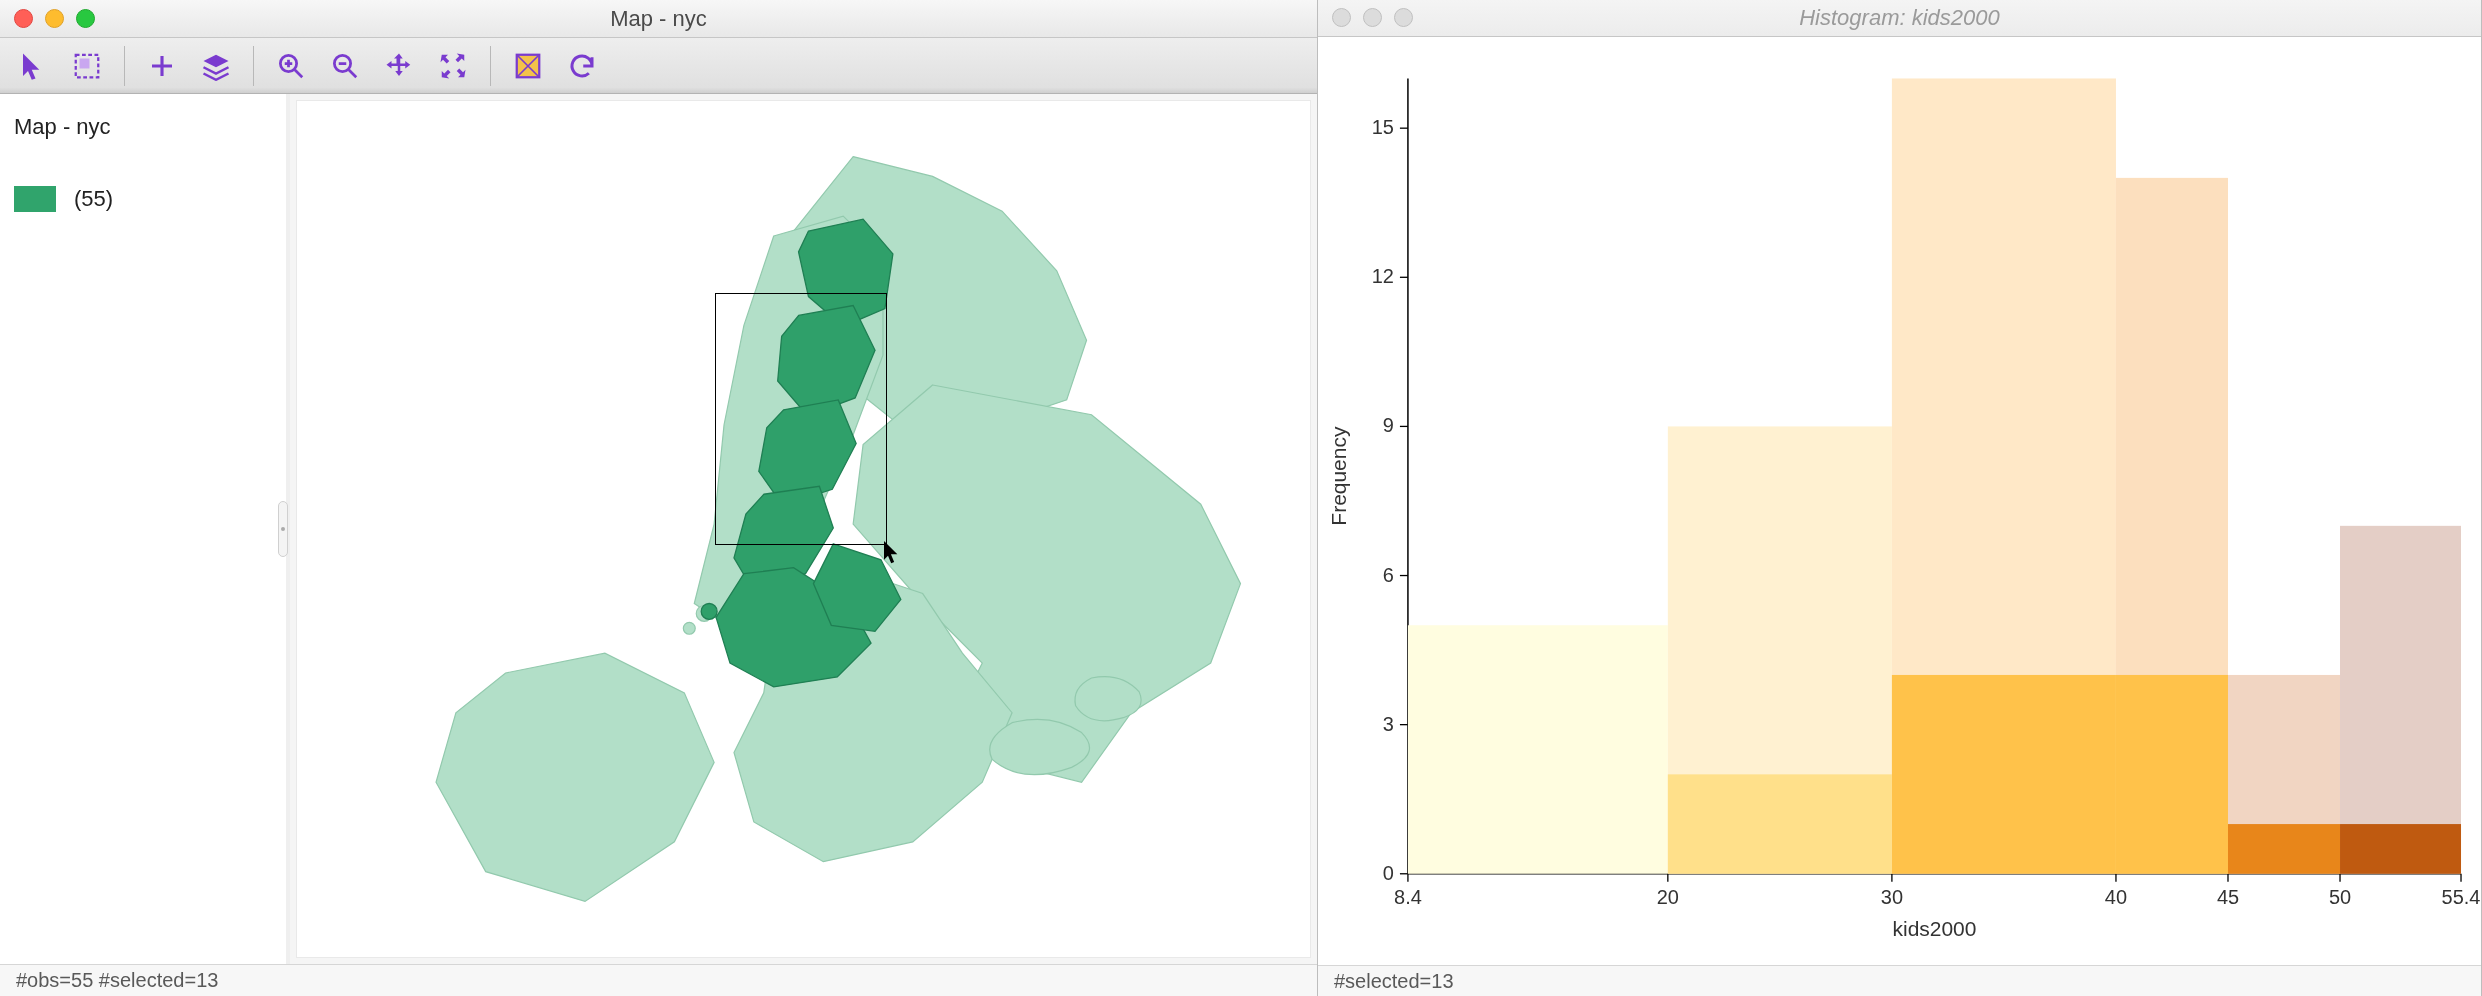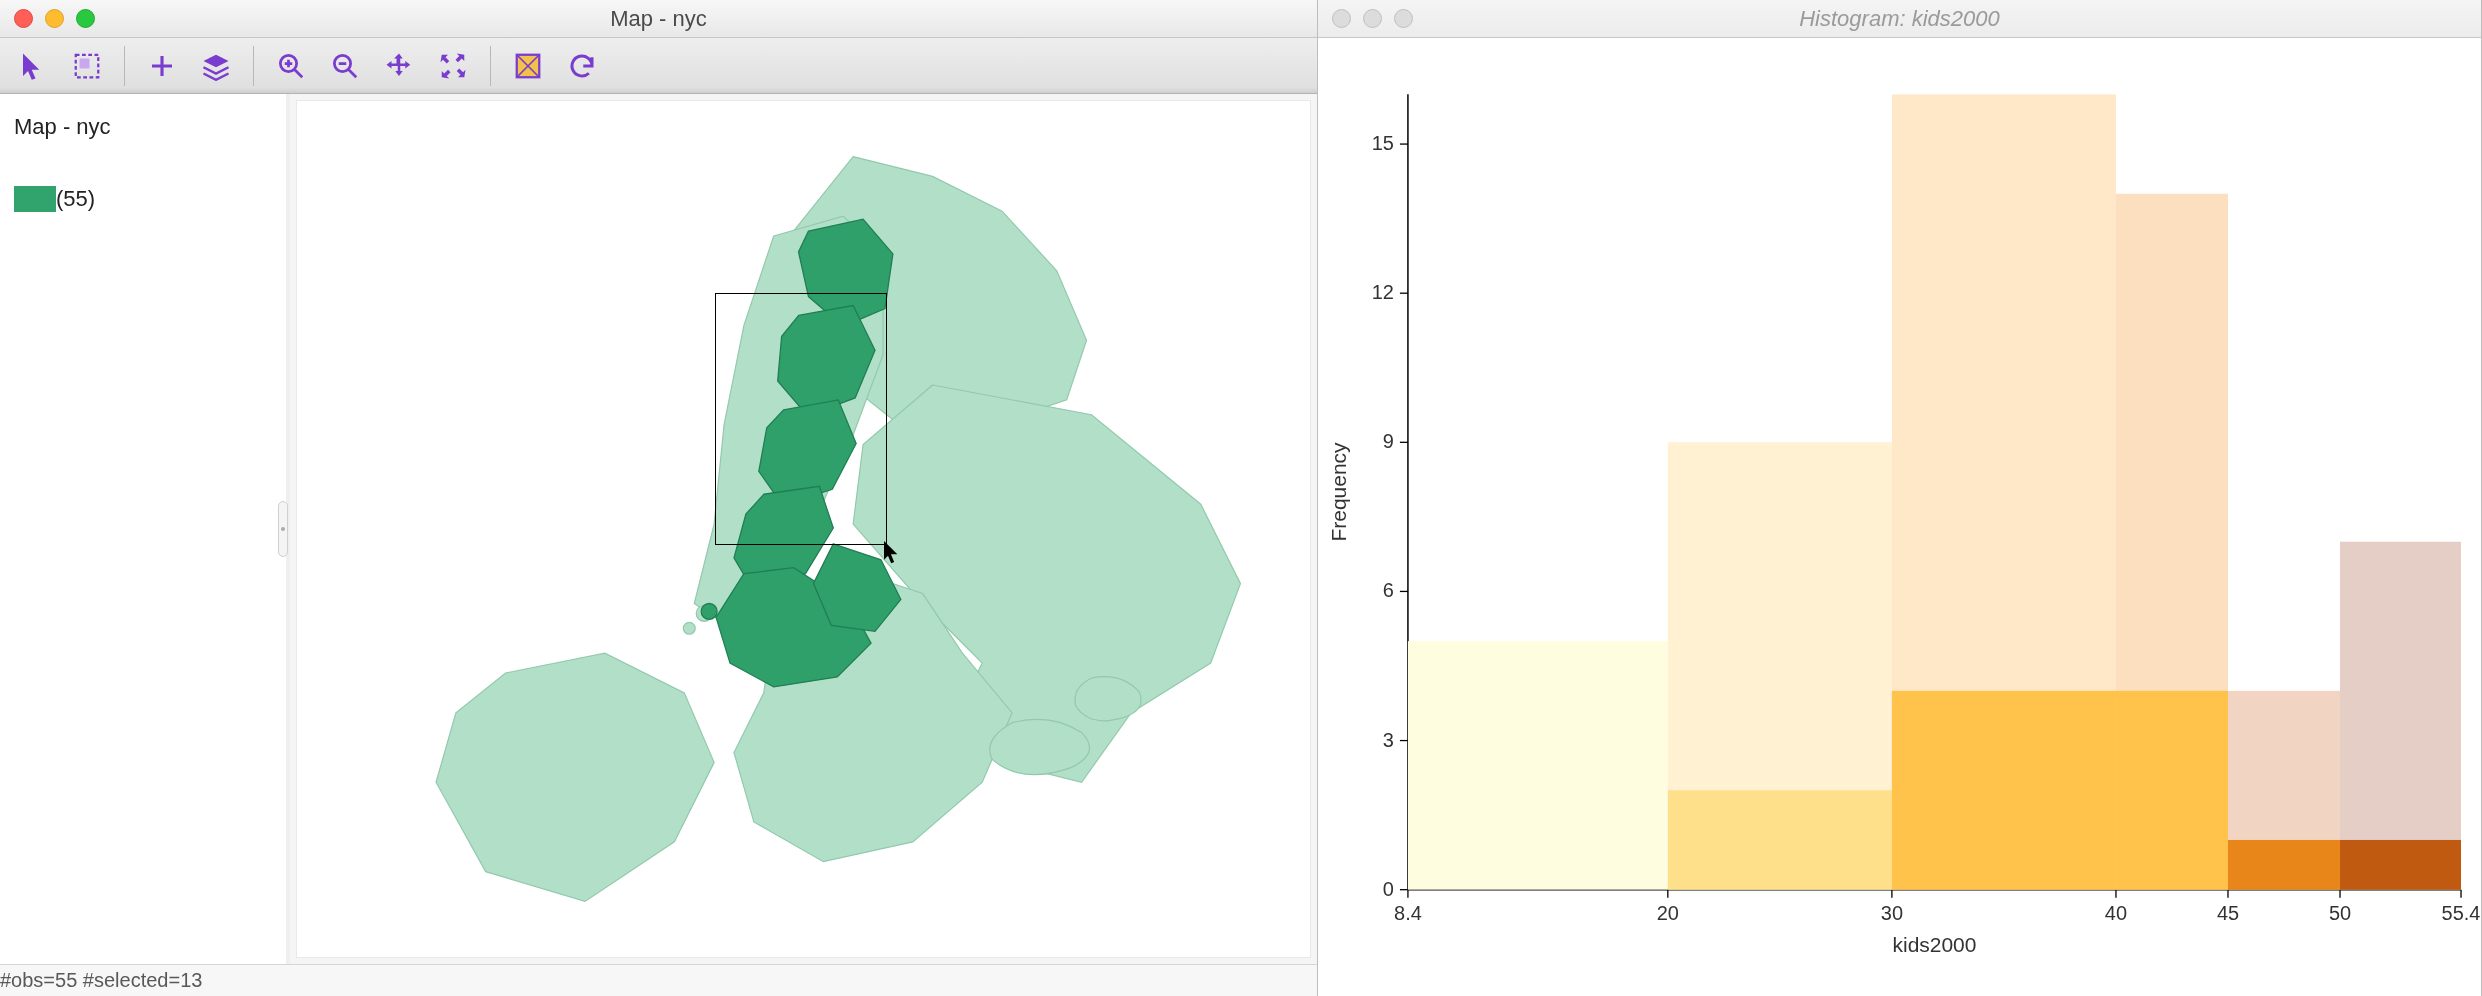--- a/index.html
+++ b/index.html
@@ -101,20 +101,21 @@
     position: relative;
   }
   .legend-title {
     font-size: 22px;
     color: #222;
     margin-bottom: 14px;
   }
   .legend-row {
     display: flex;
     align-items: center;
+    gap: 18px;
     font-size: 22px;
     margin-top: 46px;
   }
   .legend-swatch {
     width: 42px; height: 26px;
     background: #30a46c;
   }
   .legend-divider-handle {
     position: absolute;
     right: -2px; top: 50%;
@@ -138,21 +139,21 @@
     margin: 6px;
   }
 
   
   .statusbar {
     height: 32px;
     background: #f7f7f7;
     border-top: 1px solid #d6d6d6;
     display: flex;
     align-items: center;
-    padding: 0 0;
+    padding: 0 16px;
     font-size: 20px;
     color: #595959;
   }
 
   
   .hist-body {
     flex: 1;
     background: #ffffff;
     position: relative;
   }
@@ -350,15 +351,18 @@
           <rect x="798.6468085106384" y="637" width="112.127659574468" height="199" fill="#ffc24a"></rect>
           <rect x="910.7744680851064" y="637" width="112.12765957446811" height="199" fill="#f1d5c2"></rect>
           <rect x="910.7744680851064" y="786.25" width="112.12765957446811" height="49.75" fill="#e8861a"></rect>
           <rect x="1022.9021276595745" y="487.75" width="121.09787234042551" height="348.25" fill="#e4cec6"></rect>
           <rect x="1022.9021276595745" y="786.25" width="121.09787234042551" height="49.75" fill="#bf5a10"></rect>
           <text class="axis-title" x="617" y="898" text-anchor="middle">kids2000</text>
           <text class="axis-title" transform="translate(28, 438) rotate(-90)" text-anchor="middle">Frequency</text>
         </svg>
     </div>
 
+    <div class="statusbar">
+      <span>#selected=13</span>
+    </div>
   </div>
 
 </div>
 
 </body></html>

